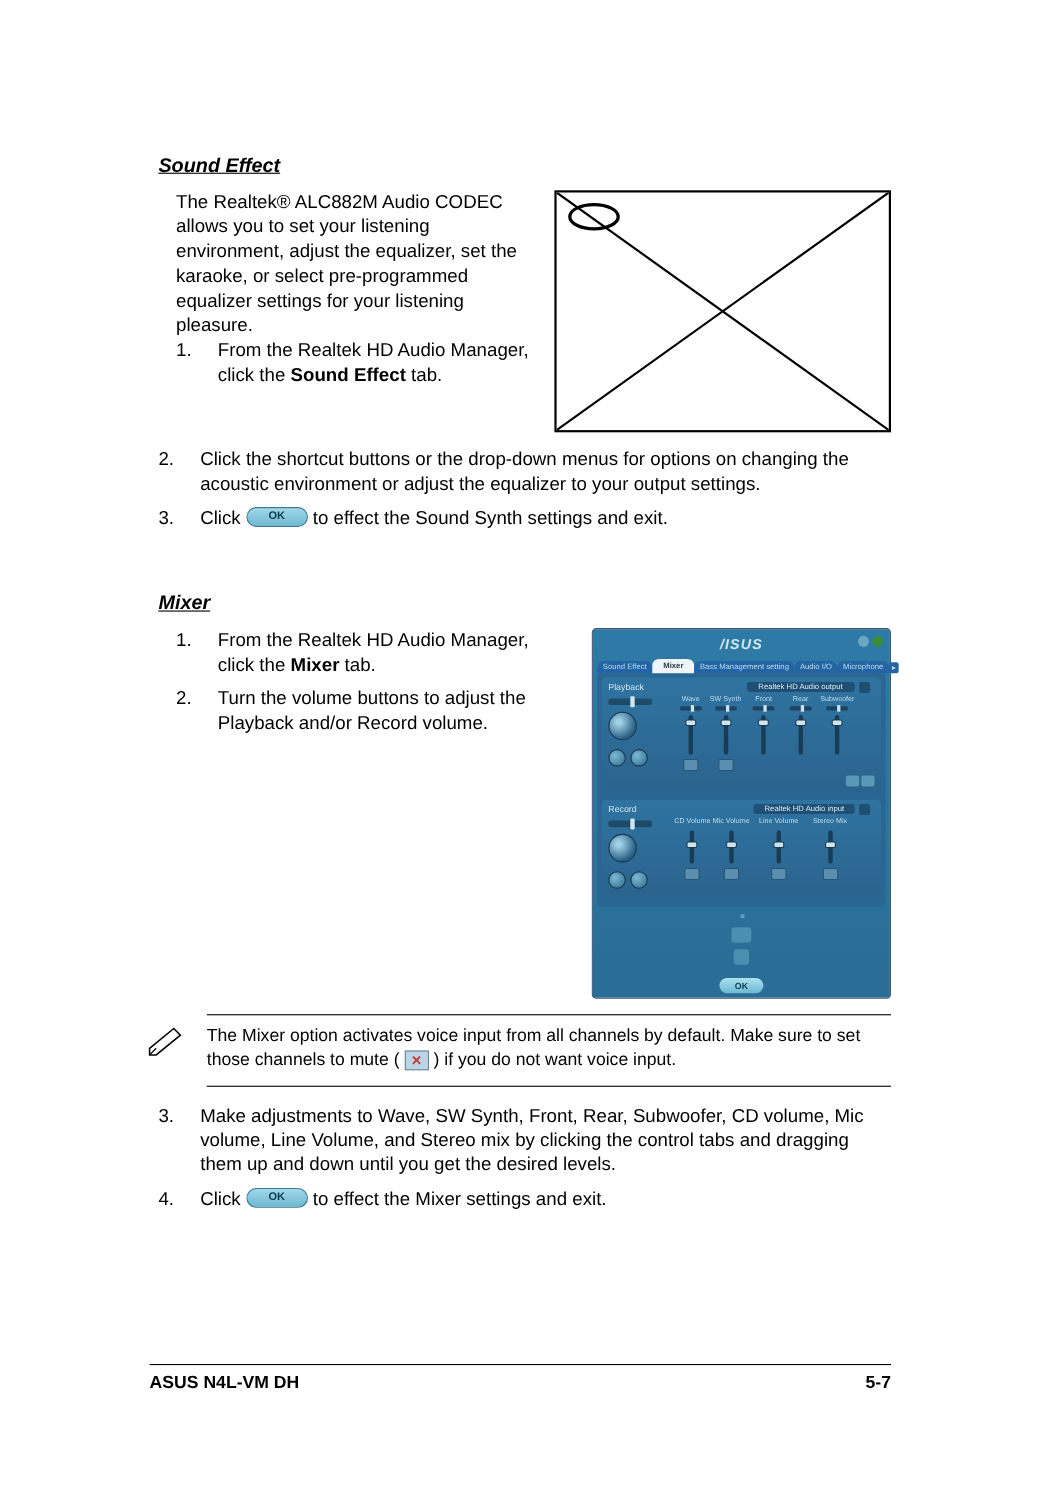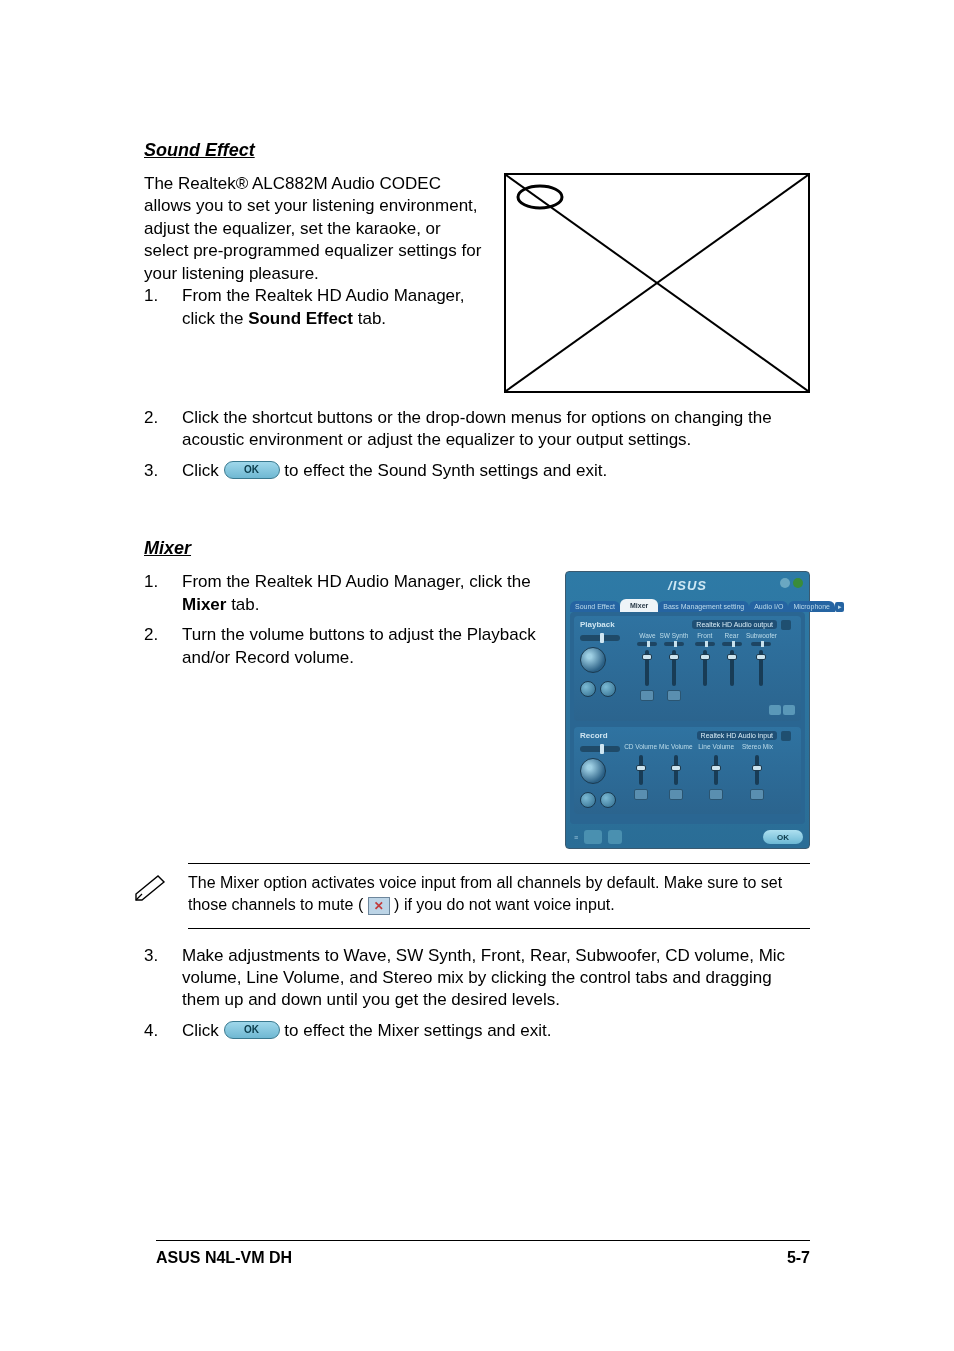--- a/index.html
+++ b/index.html
@@ -17,20 +17,21 @@
     .section-title {
       font-style: italic;
       text-decoration: underline;
       font-size: 18px;
       margin-bottom: 12px;
     }
     .two-col {
       display: flex;
       gap: 20px;
       margin-bottom: 14px;
+      margin-left: 16px;
     }
     .col-text { flex: 1; }
     .col-img { flex: 0 0 auto; }
     .body-text {
       font-size: 17px;
       line-height: 1.32;
     }
     .body-text + .body-text { margin-top: 14px; }
     .bold { font-weight: bold; }
     .ol { list-style: none; }
@@ -97,31 +98,31 @@
       line-height: 1.35;
     }
     .note-icon {
       flex: 0 0 36px;
       margin-left: -54px;
     }
     .section-gap { margin-top: 56px; }
     .footer {
       position: absolute;
       bottom: 84px;
-      left: 156px; right: 144px;
+      left: 136px; right: 144px;
       border-top: 1px solid #000;
       padding-top: 8px;
       display: flex;
       justify-content: space-between;
       font-weight: bold;
       font-size: 16px;
     }
     
     .mixer-shot {
-      width: 245px;
+      width: 272px;
       background: linear-gradient(#2e7aa6, #2a6d96);
       border: 1px solid #3a5a70;
       border-radius: 4px;
       color: #d8ecf6;
       font-size: 8px;
       font-family: "Verdana", sans-serif;
     }
     .mx-header {
       text-align: center;
       padding: 6px 0 3px;
@@ -177,21 +178,20 @@
       background: linear-gradient(#2f73a1,#2b648e);
       border-radius: 4px;
       padding: 4px 6px 6px;
       margin-bottom: 6px;
     }
     .mx-row { display: flex; align-items: stretch; gap: 4px; }
     .mx-side {
       width: 56px;
       display: flex; flex-direction: column;
       gap: 4px;
-      font-weight: bold;
     }
     .mx-side-lbl { font-size: 8px; color: #cfe6f2; }
     .mx-balance {
       width: 40px; height: 6px; background: #1f4a68; border-radius: 3px;
       position: relative; margin-top: 2px;
     }
     .mx-balance::after {
       content: ""; position: absolute; left: 50%; top: -2px;
       width: 4px; height: 10px; background: #cfe6f2; border-radius: 1px;
     }
@@ -250,20 +250,21 @@
     }
     .mx-scroll {
       display: flex; justify-content: flex-end; gap: 2px; margin-top: 4px;
     }
     .mx-arrow {
       width: 12px; height: 10px; background: #5a98b8; border-radius: 2px;
     }
     .mx-footer {
       display: flex; align-items: center; padding: 2px 6px 4px;
       gap: 6px;
+      flex-direction: column;
     }
     .mx-fav { width: 14px; height: 14px; border-radius: 3px; background: #4a90b0; }
     .mx-folder { width: 18px; height: 14px; border-radius: 3px; background: #4a90b0; }
     .mx-version { font-size: 7px; color: #9cc8de; margin-left: 2px;}
     .mx-spacer { flex: 1; }
     .mx-ok {
       width: 40px; height: 14px; border-radius: 7px;
       background: linear-gradient(#aee0f0, #6cb8d4);
       color: #0c3a4a; font-size: 8px; font-weight: bold;
       display: flex; align-items: center; justify-content: center;

